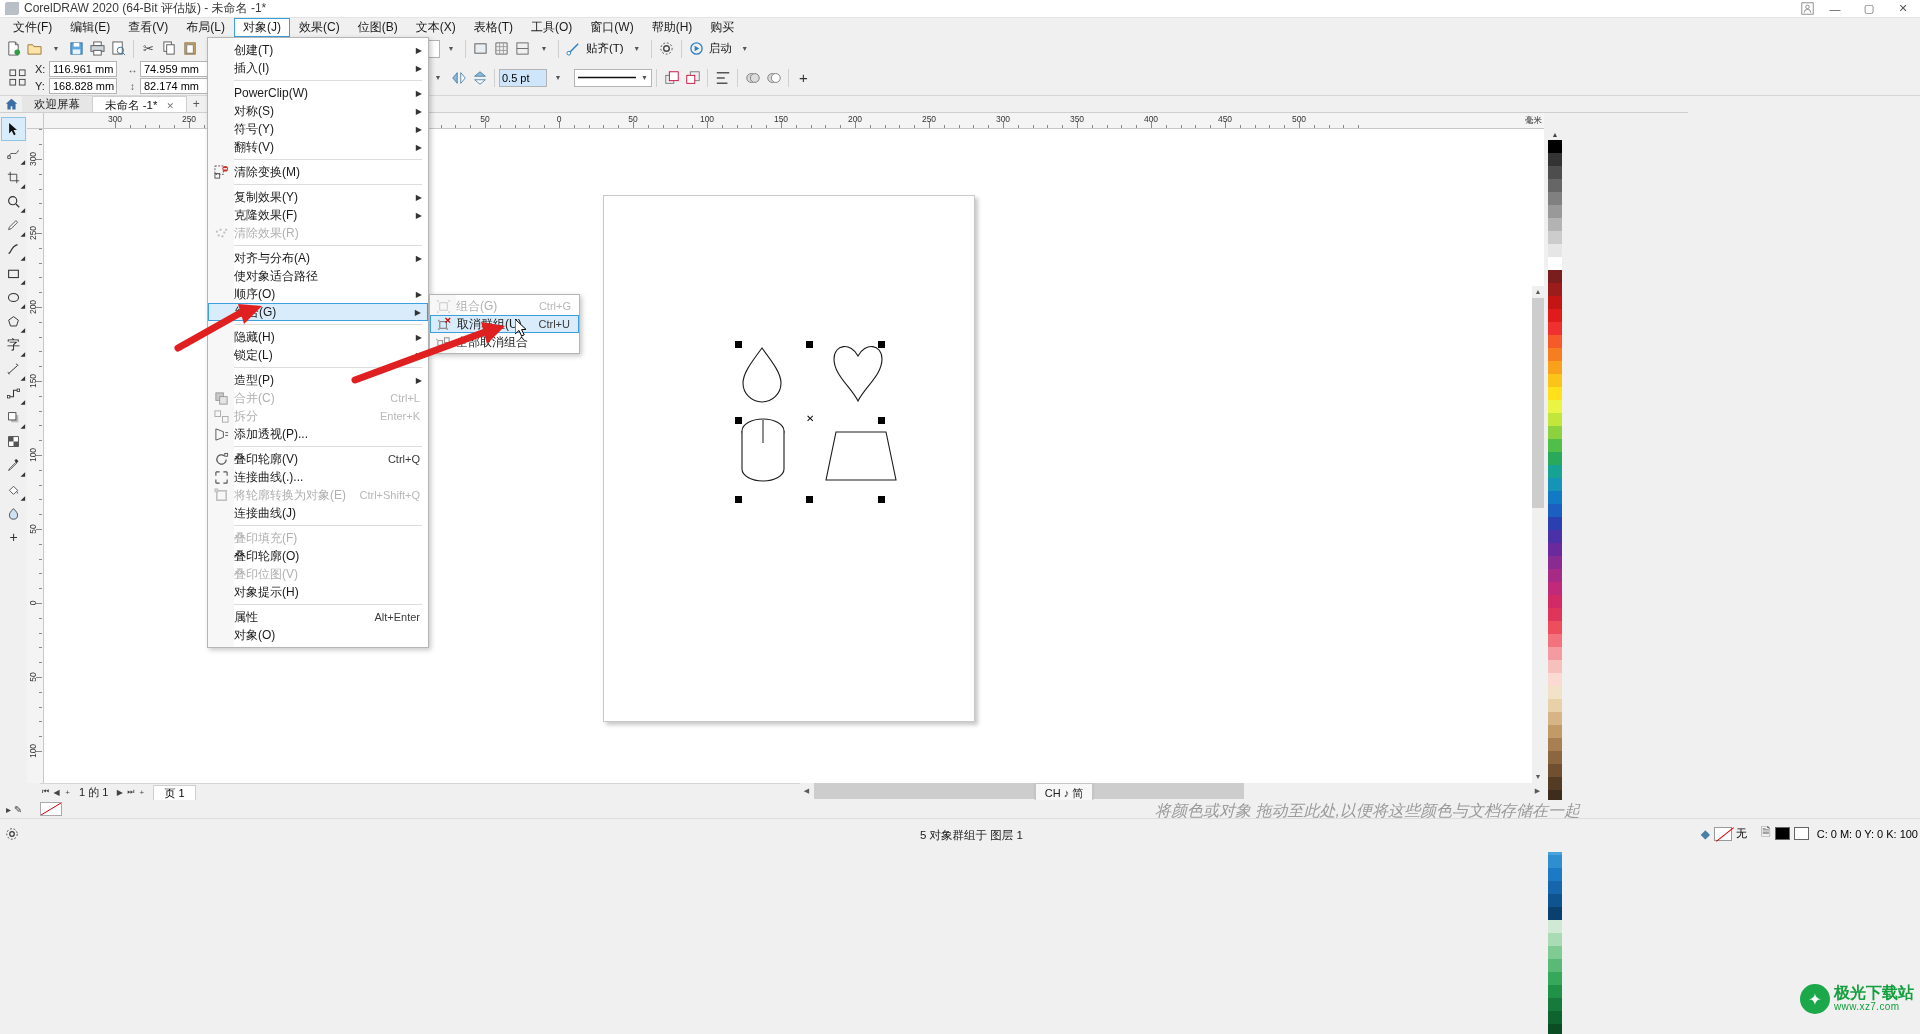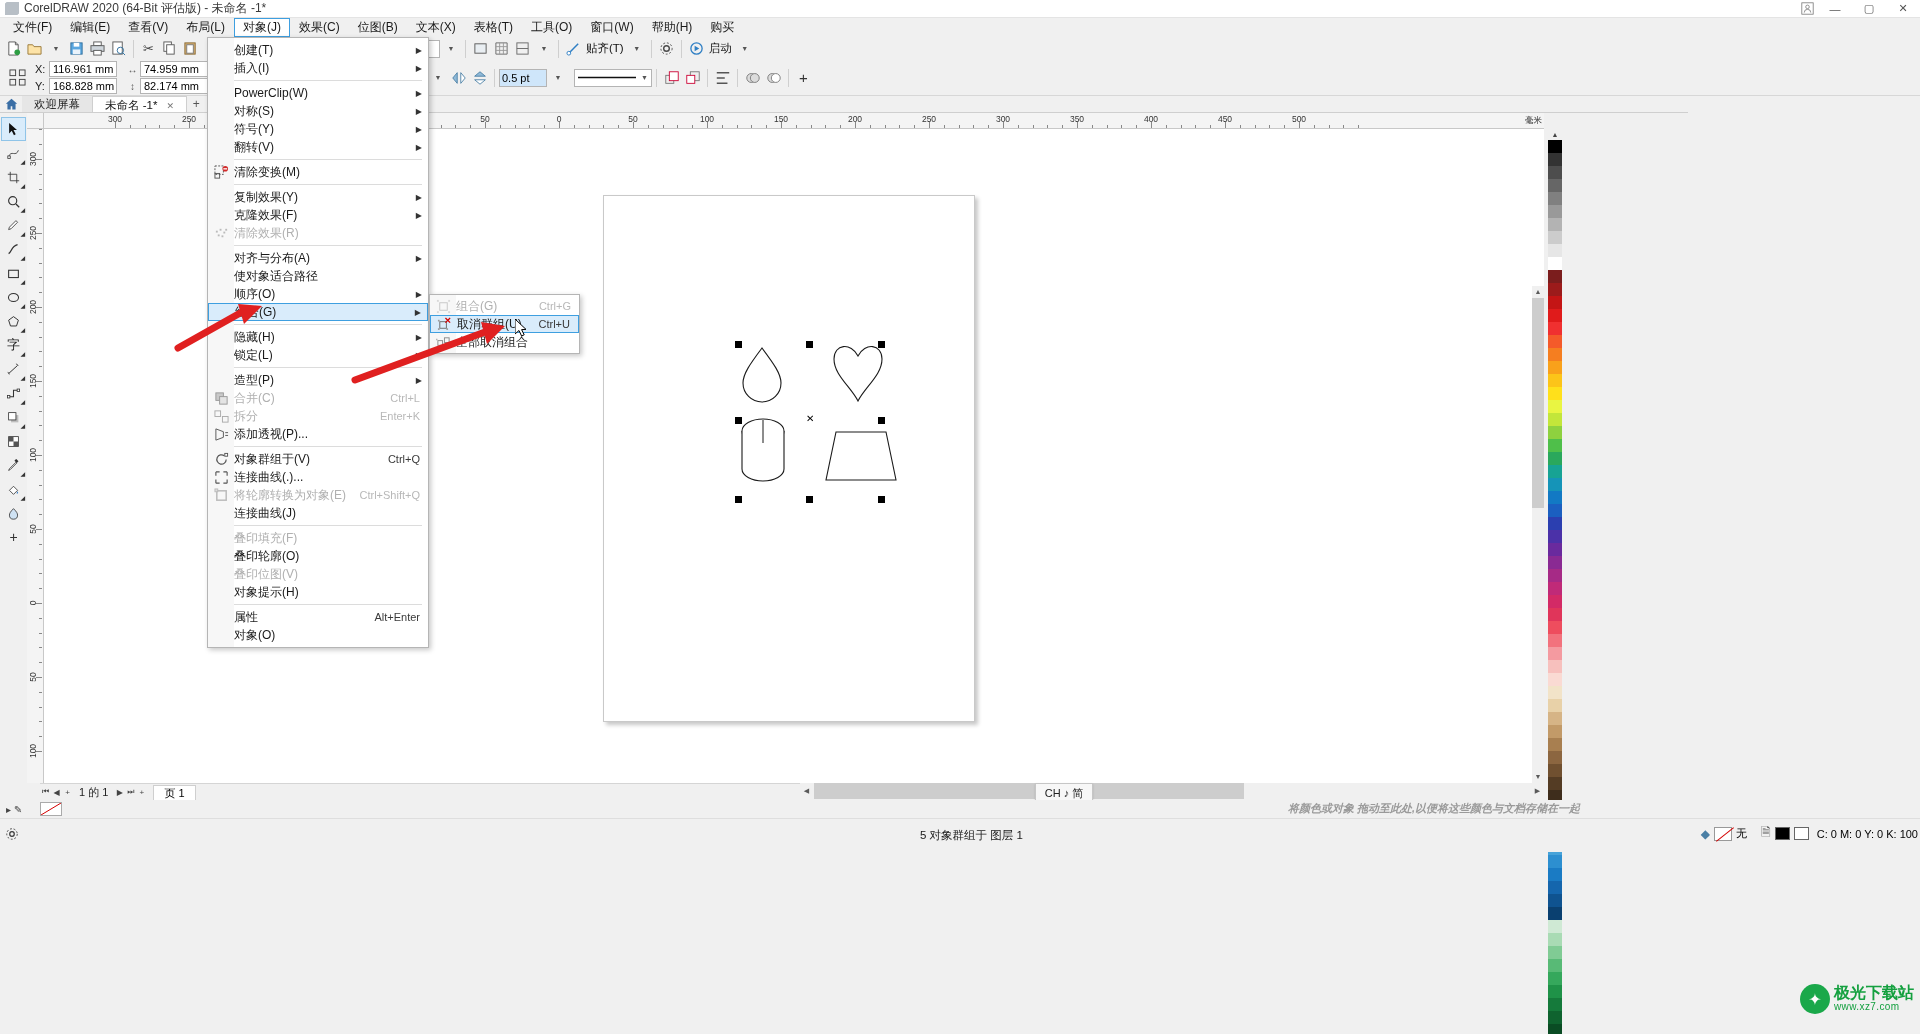--- a/index.html
+++ b/index.html
@@ -117,21 +117,21 @@
   .pgtab { height:15px; line-height:15px; padding:0 10px; font-size:11px; background:#fff;
     border:1px solid #cfcfcf; border-bottom:none; margin-left:6px; }
   .hscrollbar { position:absolute; left:800px; top:783px; width:744px; height:16px; background:#f0f0f0; }
   .hsthumb { position:absolute; left:14px; top:0; width:430px; height:16px; background:#cdcdcd; }
   .hsarrow { position:absolute; top:0; width:13px; height:16px; color:#5a5a5a; font-size:7px;
     text-align:center; line-height:16px; }
 
   
   .statusrow1 { position:absolute; left:0; top:800px; width:1920px; height:18px; background:#f0f0f0;
     display:flex; align-items:center; }
-  .hint-drag { position:absolute; right:340px; top:801px; font-size:11px; color:#9a9a9a; font-style:italic;font-weight:bold; }
+  .hint-drag { position:absolute; right:340px; top:801px; font-size:16px; color:#9a9a9a; font-style:italic; }
   .statusbar { position:absolute; left:0; top:818px; width:1920px; height:34px; background:#f0f0f0;
     border-top:1px solid #dedede; }
   .sb-left { position:absolute; left:24px; top:9px; font-size:11.5px; color:#1a1a1a; white-space:nowrap;}
   .sb-objs { position:absolute; left:920px; top:9px; font-size:11.5px; color:#1a1a1a; }
   .gearico { position:absolute; left:5px; top:8px; font-size:13px; color:#444; }
   .sb-right { position:absolute; right:2px; top:4px; display:flex; align-items:center; gap:4px; font-size:11px; }
   .noFill { width:18px; height:14px; border:1px solid #999; background:#fff; position:relative; }
   .noFill:after { content:""; position:absolute; left:-1px; top:6px; width:22px; height:1px;
     background:#d40000; transform:rotate(-38deg); }
   .blackswatch { width:15px; height:13px; background:#000; border:1px solid #666; }
@@ -1082,21 +1082,21 @@
         <span class="mlabel">添加透视(P)...</span>
       </div>
       <div class="msep"></div>
       <div class="mrow">
         <span class="mico">
           <svg width="15" height="15" viewBox="0 0 16 16">
             <path d="M13 8a5 5 0 1 1-2-4" fill="none" stroke="#555" stroke-width="1.3"></path>
             <rect x="11.5" y="1.5" width="3" height="3" fill="#fff" stroke="#555"></rect>
           </svg>
         </span>
-        <span class="mlabel">对象群组于(V)</span>
+        <span class="mlabel">叠印轮廓(V)</span>
         <span class="msc">Ctrl+Q</span>
       </div>
       <div class="mrow">
         <span class="mico">
           <svg width="15" height="15" viewBox="0 0 16 16">
             <path d="M2 2h4M2 2v4M14 2h-4M14 2v4M2 14h4M2 14v-4M14 14h-4M14 14v-4" stroke="#555" stroke-width="1.2" fill="none"></path>
           </svg>
         </span>
         <span class="mlabel">连接曲线(.)...</span>
       </div>

